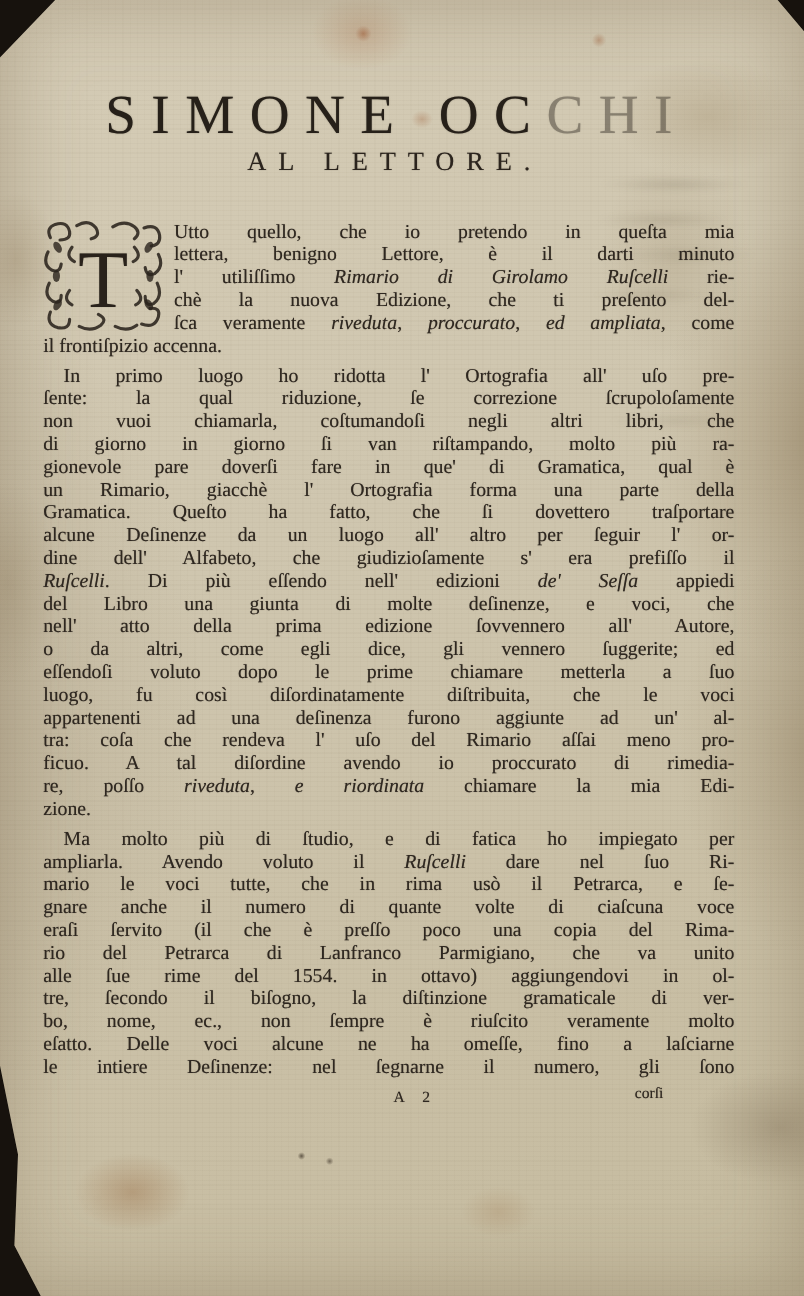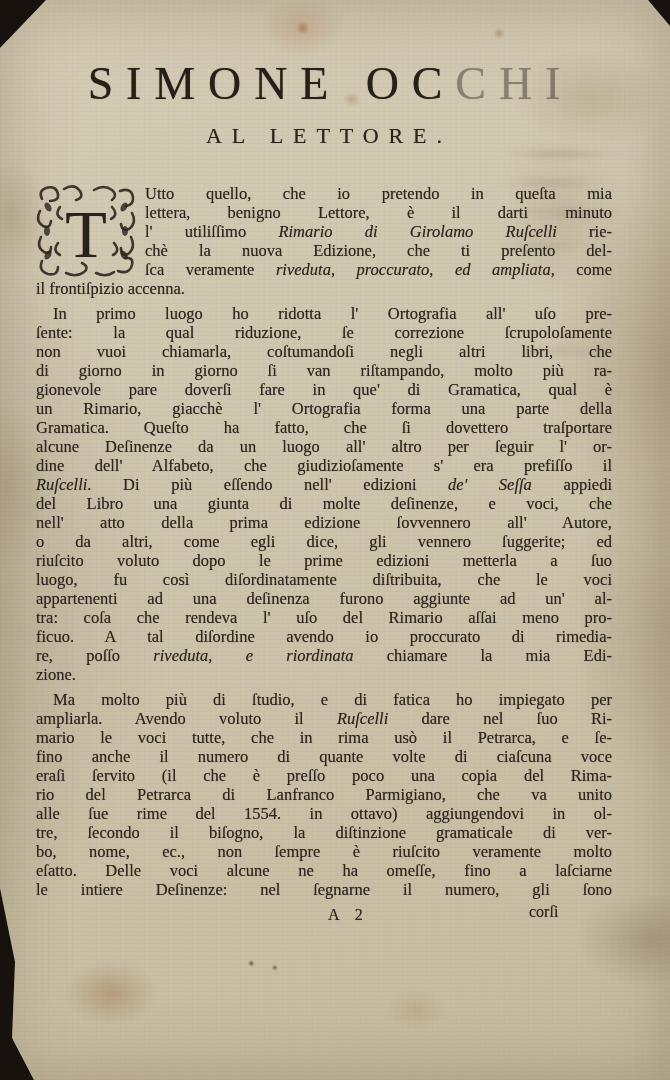--- a/index.html
+++ b/index.html
@@ -29,45 +29,45 @@
       radial-gradient(60px 120px at 1% 45%, rgba(135,115,82,.22), transparent 70%),
       radial-gradient(320px 520px at -8% 55%, rgba(120,100,70,.20), transparent 70%),
       repeating-linear-gradient(0deg, rgba(120,105,80,.045) 0 1px, transparent 1px 4px),
       repeating-linear-gradient(90deg, rgba(120,105,80,.03) 0 1px, transparent 1px 6px),
       linear-gradient(160deg,#d5ccb6 0%,#cfc6af 40%,#c9bfa5 75%,#c5bb9f 100%);
     box-shadow: inset 0 0 70px rgba(110,92,62,.38);
     clip-path: polygon(46px 0, 648px 0, 670px 26px, 670px 1080px, 34px 1080px,
                        12px 1038px, 15px 962px, 0px 888px, 0px 48px);
   }
   #content{
-    position:absolute;left:36px;top:4px;width:576px;height:796px;
+    position:absolute;left:36px;top:16px;width:576px;height:796px;
     color:#2e2720;
   }
   .header{ text-align:center; padding-top:54px; }
   .title{
     font-size:46px; line-height:52px; letter-spacing:.28em; margin-right:-.28em;
     color:#262019; text-shadow:0 0 1px rgba(38,32,25,.55);
     white-space:nowrap;
   }
   .title .faded{ opacity:.42; filter:blur(.6px); }
   .subtitle{
-    margin-top:13px; font-size:22px; letter-spacing:.45em; margin-right:-.45em;
+    font-size:22px; letter-spacing:.45em; margin-right:-.45em;
     color:#2b241d; text-shadow:0 0 .8px rgba(38,32,25,.5);
   }
   #body-text{ margin-top:35px; font-size:16.5px; line-height:19px;
     text-shadow:0 0 .7px rgba(40,32,22,.55); }
   .para{ margin:0 0 6px 0; overflow:visible; }
   .para.indent .ln:first-child{ text-indent:17px; }
   .ln{ text-align:justify; text-align-last:justify; }
   .ln.flush{ text-align-last:left; }
   i{ font-style:italic; }
   .dropcap{
     float:left; width:100px; height:92px; margin:1px 9px 1px 0;
   }
-  .footer{ position:relative; height:26px; margin-top:2px; font-size:16px;
+  .footer{ position:relative; height:26px; margin-top:2px; font-size:13px;
     text-shadow:0 0 .7px rgba(40,32,22,.55); }
   .sig{ position:absolute; left:292px; top:0; letter-spacing:6px; }
   .catch{ position:absolute; left:465px; top:-3px;margin-left:28px; }
   
   #ghost{
     position:absolute; right:8px; top:120px; width:200px; height:420px;
     background:
       radial-gradient(90px 10px at 50% 8%, rgba(100,88,68,.18), transparent 70%),
       radial-gradient(80px 9px at 45% 15%, rgba(100,88,68,.15), transparent 70%),
       radial-gradient(85px 10px at 55% 22%, rgba(100,88,68,.13), transparent 70%),
@@ -135,34 +135,34 @@
           <div class="ln">di giorno in giorno ſi van riſtampando, molto più ra-</div>
           <div class="ln">gionevole pare doverſi fare in que' di Gramatica, qual è</div>
           <div class="ln">un Rimario, giacchè l' Ortografia forma una parte della</div>
           <div class="ln">Gramatica. Queſto ha fatto, che ſi dovettero traſportare</div>
           <div class="ln">alcune Deſinenze da un luogo all' altro per ſeguir l' or-</div>
           <div class="ln">dine dell' Alfabeto, che giudizioſamente s' era prefiſſo il</div>
           <div class="ln"><i>Ruſcelli</i>. Di più eſſendo nell' edizioni <i>de' Seſſa</i> appiedi</div>
           <div class="ln">del Libro una giunta di molte deſinenze, e voci, che</div>
           <div class="ln">nell' atto della prima edizione ſovvennero all' Autore,</div>
           <div class="ln">o da altri, come egli dice, gli vennero ſuggerite; ed</div>
-          <div class="ln">riuſcito voluto dopo le prime edizioni metterla a ſuo</div>
+          <div class="ln">eſſendoſi voluto dopo le prime chiamare metterla a ſuo</div>
           <div class="ln">luogo, fu così diſordinatamente diſtribuita, che le voci</div>
           <div class="ln">appartenenti ad una deſinenza furono aggiunte ad un' al-</div>
           <div class="ln">tra: coſa che rendeva l' uſo del Rimario aſſai meno pro-</div>
           <div class="ln">ficuo. A tal diſordine avendo io proccurato di rimedia-</div>
           <div class="ln">re, poſſo <i>riveduta</i>, <i>e riordinata</i> chiamare la mia Edi-</div>
           <div class="ln flush">zione.</div>
         </div>
 
       <div class="para indent">
           <div class="ln">Ma molto più di ſtudio, e di fatica ho impiegato per</div>
           <div class="ln">ampliarla. Avendo voluto il <i>Ruſcelli</i> dare nel ſuo Ri-</div>
           <div class="ln">mario le voci tutte, che in rima usò il Petrarca, e ſe-</div>
-          <div class="ln">fino anche il numero di quante volte di ciaſcuna voce</div>
+          <div class="ln">gnare anche il numero di quante volte di ciaſcuna voce</div>
           <div class="ln">eraſi ſervito (il che è preſſo poco una copia del Rima-</div>
           <div class="ln">rio del Petrarca di Lanfranco Parmigiano, che va unito</div>
           <div class="ln">alle ſue rime del 1554. in ottavo) aggiungendovi in ol-</div>
           <div class="ln">tre, ſecondo il biſogno, la diſtinzione gramaticale di ver-</div>
           <div class="ln">bo, nome, ec., non ſempre è riuſcito veramente molto</div>
           <div class="ln">eſatto. Delle voci alcune ne ha omeſſe, fino a laſciarne</div>
           <div class="ln">le intiere Deſinenze: nel ſegnarne il numero, gli ſono</div>
         </div>
 
       <div class="footer">

